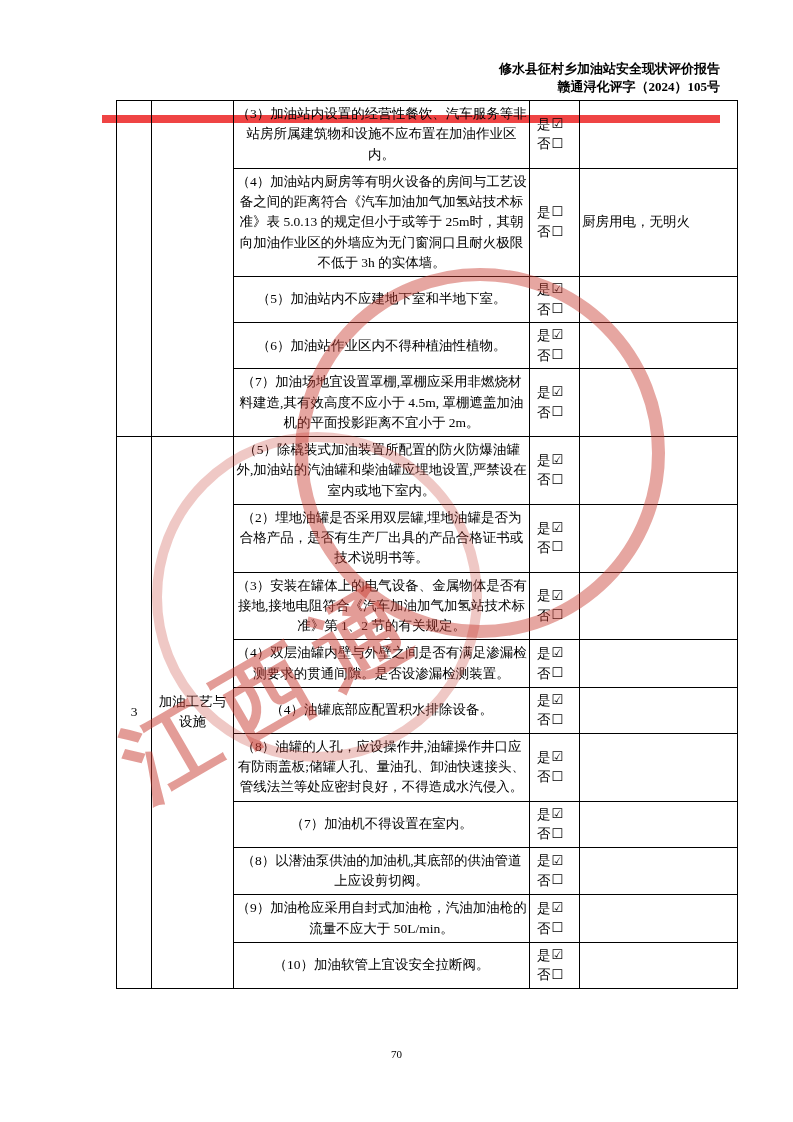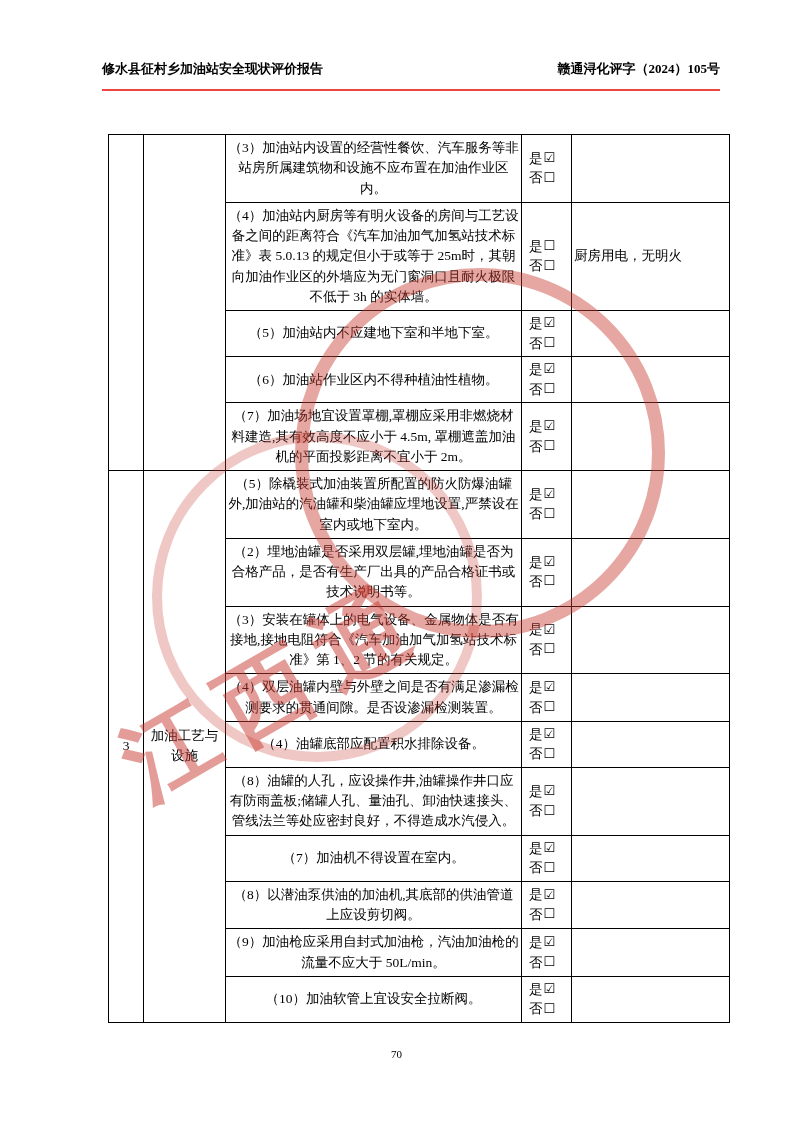--- a/index.html
+++ b/index.html
@@ -10,31 +10,31 @@
     margin:0 auto;
     background:#ffffff;
     color:#000;
     font-family:"Liberation Serif","DejaVu Serif",serif;
     overflow:hidden;
   }
   .header {
     position:absolute; top:60px; left:102px; width:618px;
     display:flex; justify-content:space-between; align-items:flex-end;
     font-size:13px; font-weight:bold;
-    padding-bottom:11px;
-    border-bottom:2px solid #ef4444;
+    padding-bottom:19px;
+    border-bottom:8px solid #ef4444;
+    flex-direction:column;
   }
   table.checklist {
-    position:absolute; top:100px; left:108px;
+    position:absolute; top:100px; left:116px;
     width:621px;
     border-collapse:collapse;
     table-layout:fixed;
     font-size:13.5px;
     z-index:1;
-    margin-top:34px;
   }
   table.checklist td {
     border:1px solid #000;
     vertical-align:middle;
     line-height:1.5;
     padding:3px 2px;
     word-break:break-all;
   }
   .col-no     { width:35px;  text-align:center; }
   .col-cat    { width:82px;  text-align:center; padding:0 10px; }

